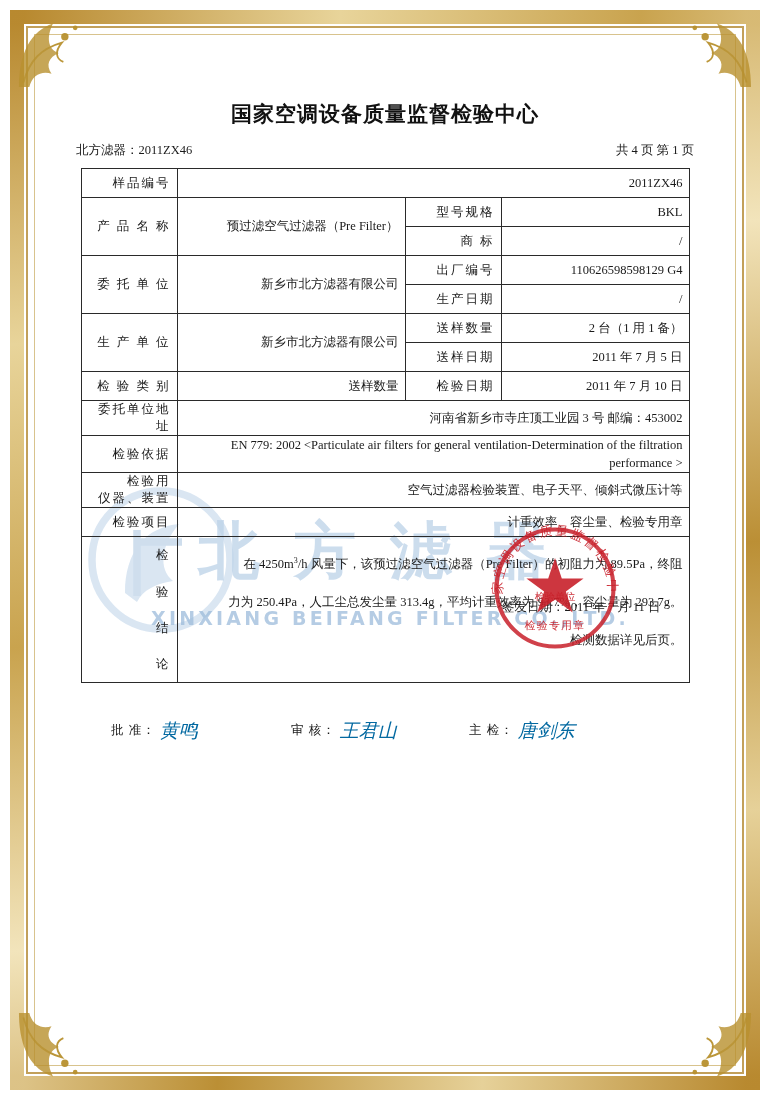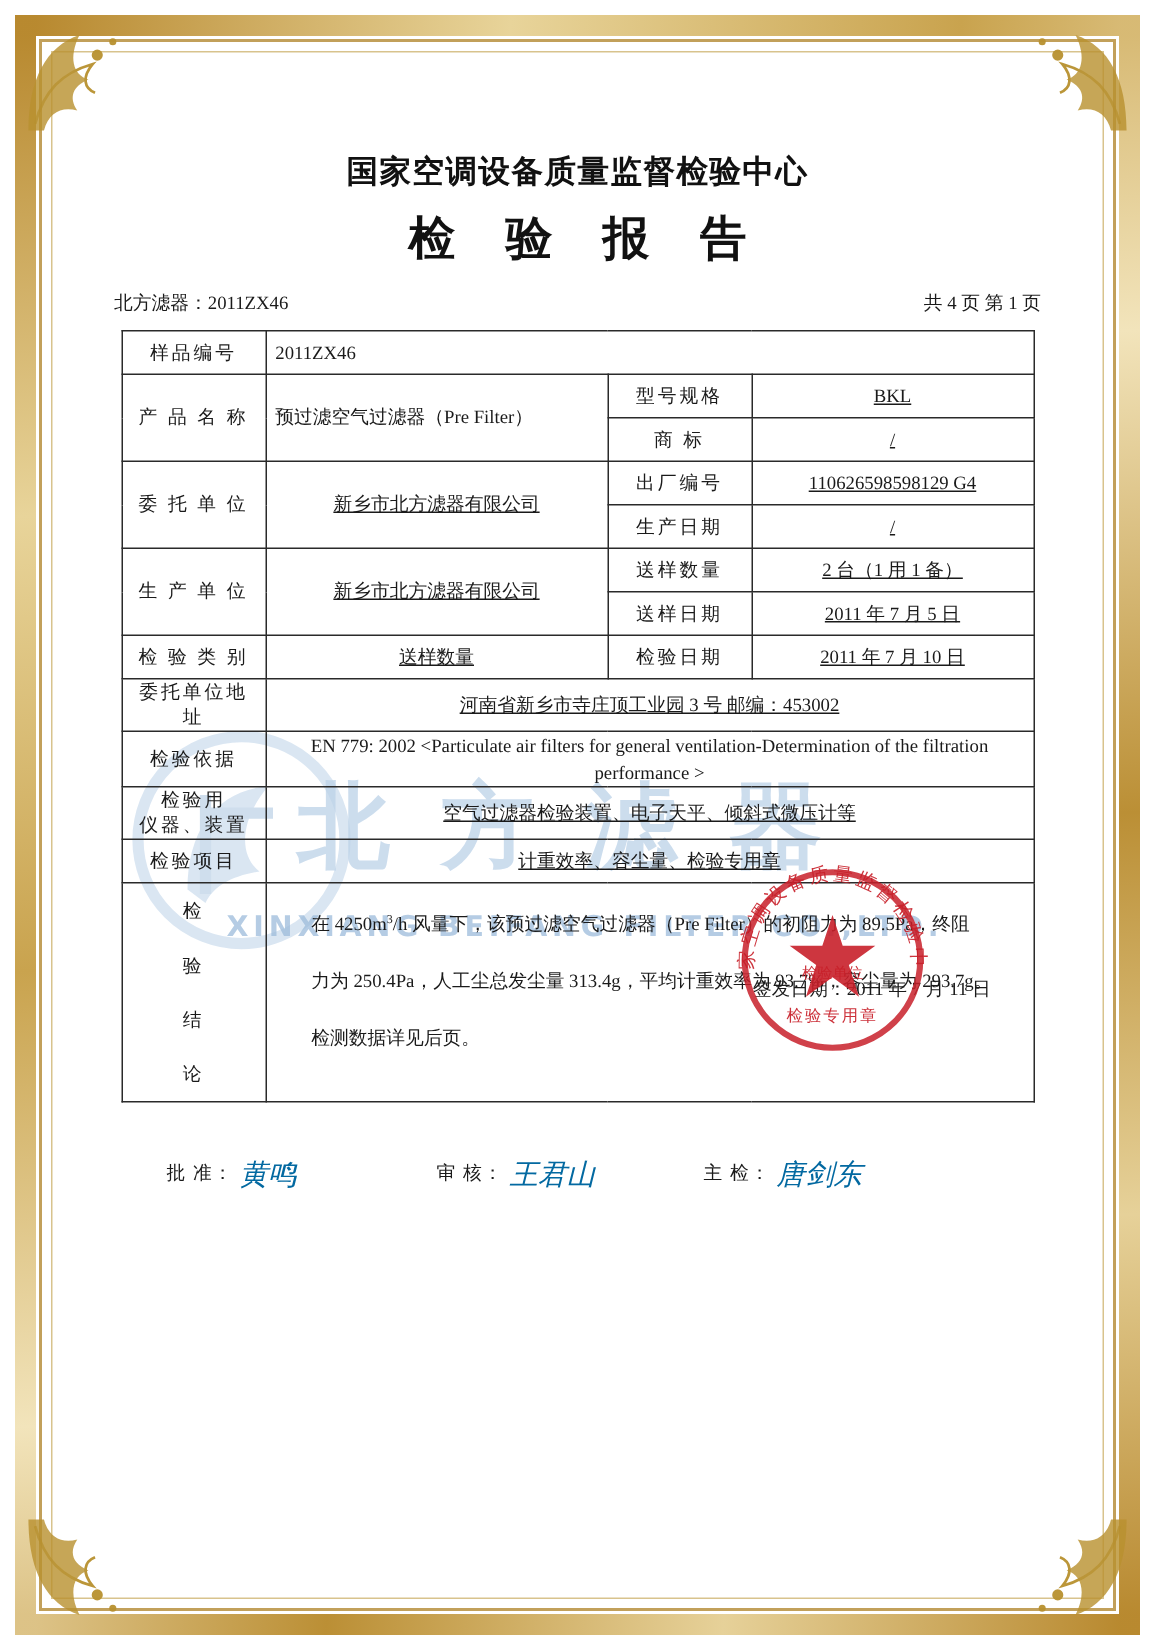--- a/index.html
+++ b/index.html
@@ -140,27 +140,28 @@
     table-layout: fixed;
     position: relative;
     z-index: 10;
   }
   table.report td {
     border: 1px solid #2a2a2a;
     font-size: 12.5px;
     padding: 0 6px;
     height: 28px;
     vertical-align: middle;
+    text-align: right;
   }
   .lbl {
     text-align: center;
     letter-spacing: 2px;
     width: 96px;
   }
-  .val-c { text-align: center; text-decoration: underline; }
+  .val-c { text-align: center; }
   .val-l { text-align: left; padding-left: 14px; }
   .tall { height: 38px; }
 
   .basis-cell {
     font-size: 11px;
     line-height: 1.45;
     text-align: center;
     padding: 4px 10px;
     font-family: "Liberation Serif", serif;
   }
@@ -273,21 +274,20 @@
       <path d="M26 72 C26 44 40 28 62 26 C50 40 48 56 58 64 C46 66 38 70 34 78 Z" fill="#bcd2e8"></path>
       <path d="M34 30 L34 74 M34 38 L64 38" stroke="#a8c4e0" stroke-width="5" fill="none"></path>
     </svg>
     <div class="wm-text wm-cn">北方滤器</div>
     <div class="wm-text wm-en">XINXIANG BEIFANG FILTER CO.,LTD.</div>
   </div>
 
   <div class="content">
 
     <div class="title-main">国家空调设备质量监督检验中心</div>
-    <div class="title-sub">检 验 报 告</div>
 
     <div class="meta-row">
       <span class="meta-left"><span>北方滤器：</span><span>2011ZX46</span></span>
       <span class="meta-right">共 4 页 第 1 页</span>
     </div>
 
     <table class="report">
       <colgroup>
         <col style="width:96px">
           <col style="width:228px">

